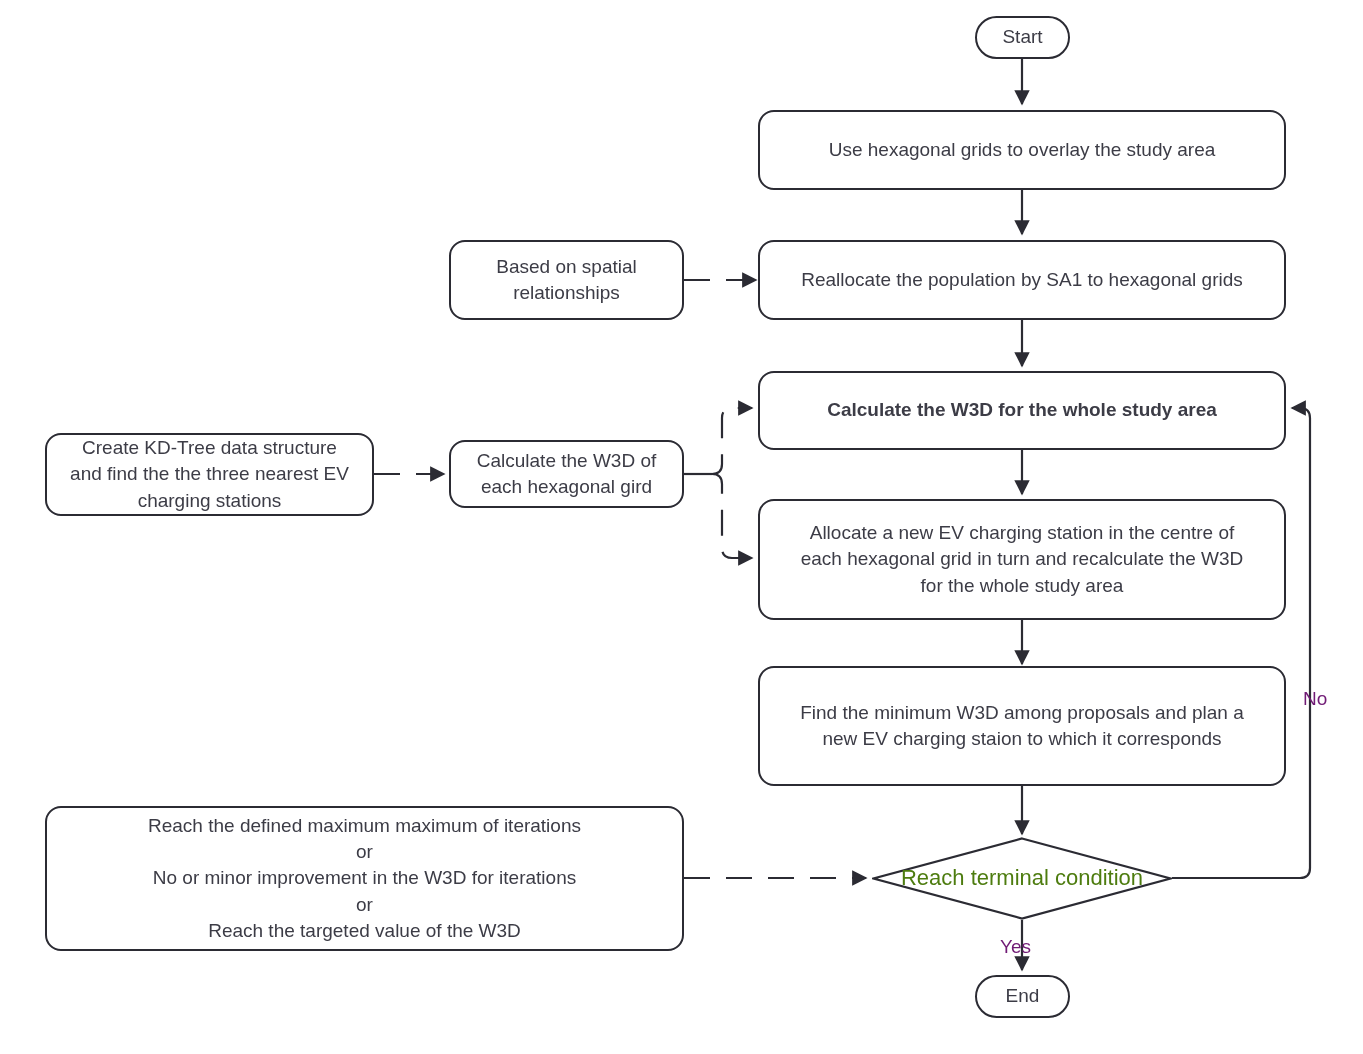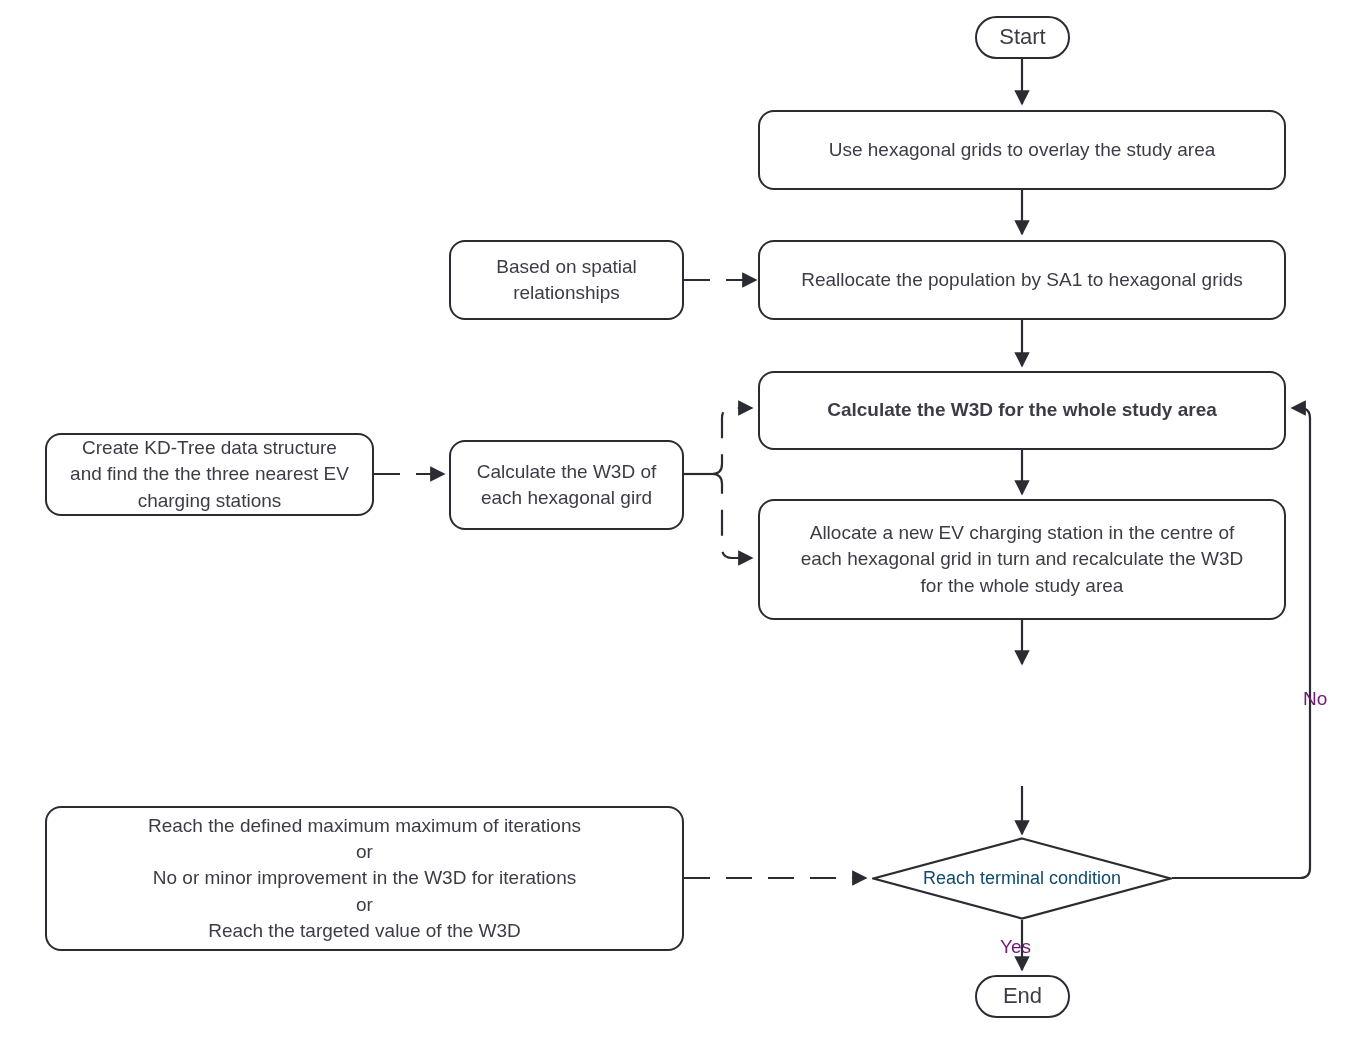--- a/index.html
+++ b/index.html
@@ -38,38 +38,38 @@
     line-height: 1.38;
     color: #3c3c46;
     font-size: 19px;
     border-radius: 16px;
     white-space: pre-line;
     padding: 4px 10px;
     z-index: 2;
   }
   .node.terminator {
     border-radius: 999px;
-    font-size: 22px;
+    font-size: 19px;
   }
   .node.decision {
     border: none;
     background: transparent;
     border-radius: 0;
     padding: 0;
   }
   .diamond-svg {
     position: absolute;
     left: 0;
     top: 0;
   }
   .decision-label {
     position: relative;
     z-index: 3;
-    font-size: 18px;
-    color: #0c4a6e;
+    font-size: 22px;
+    color: #4d7c0f;
   }
   .edge-label {
     position: absolute;
     font-size: 19px;
     color: #701a75;
     z-index: 3;
     white-space: nowrap;
   }
 </style>
 </head>
@@ -129,35 +129,39 @@
   <div class="node" style="left:758px; top:240px; width:528px; height:80px;">
     <span>Reallocate the population by SA1 to hexagonal grids</span>
   </div>
 
   <div class="node" style="left:45px; top:433px; width:329px; height:83px;">
     <span>Create KD-Tree data structure
 and find the the three nearest EV
 charging stations</span>
   </div>
 
-  <div class="node" style="left:449px; top:440px; width:235px; height:90px;">
+  <div class="node" style="left:449px; top:440px; width:235px; height:68px;">
     <span>Calculate the W3D of
 each hexagonal gird</span>
   </div>
 
   <div class="node" style="left:758px; top:371px; width:528px; height:79px;font-weight:bold;">
     <span>Calculate the W3D for the whole study area</span>
   </div>
 
   <div class="node" style="left:758px; top:499px; width:528px; height:121px;">
     <span>Allocate a new EV charging station in the centre of
 each hexagonal grid in turn and recalculate the W3D
 for the whole study area</span>
   </div>
 
+  <div class="node" style="left:758px; top:666px; width:528px; height:120px;">
+    <span>Find the minimum W3D  among proposals and plan a
+new EV charging staion to which it corresponds</span>
+  </div>
 
   <div class="node" style="left:45px; top:806px; width:639px; height:145px;">
     <span>Reach the defined maximum maximum of iterations
 or
 No or minor improvement in the W3D for iterations
 or
 Reach the targeted value of the W3D</span>
   </div>
 
   <div class="node decision" style="left:872px; top:837px; width:300px; height:83px;">

